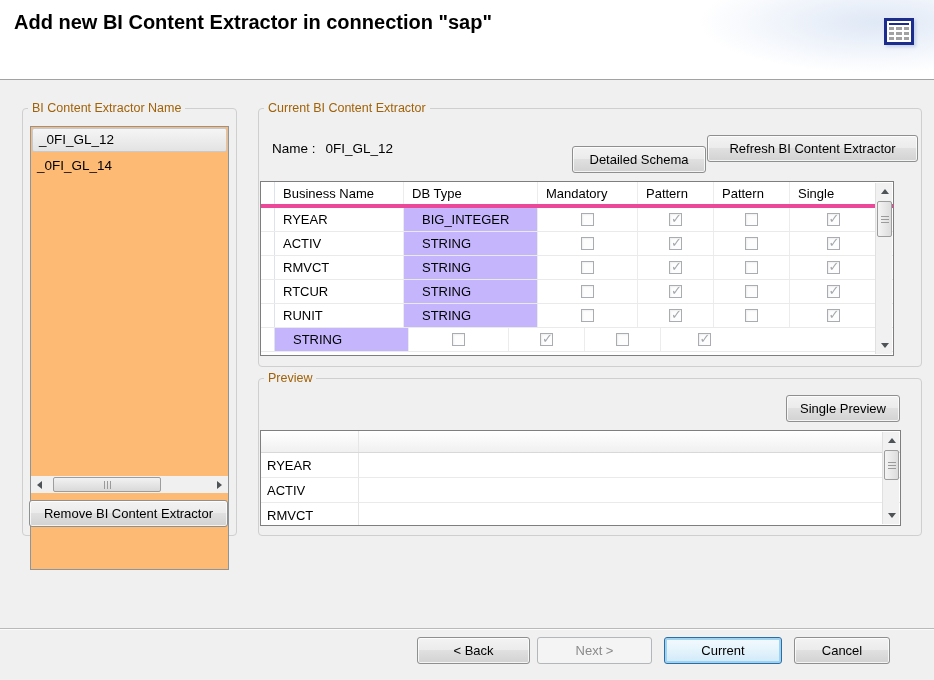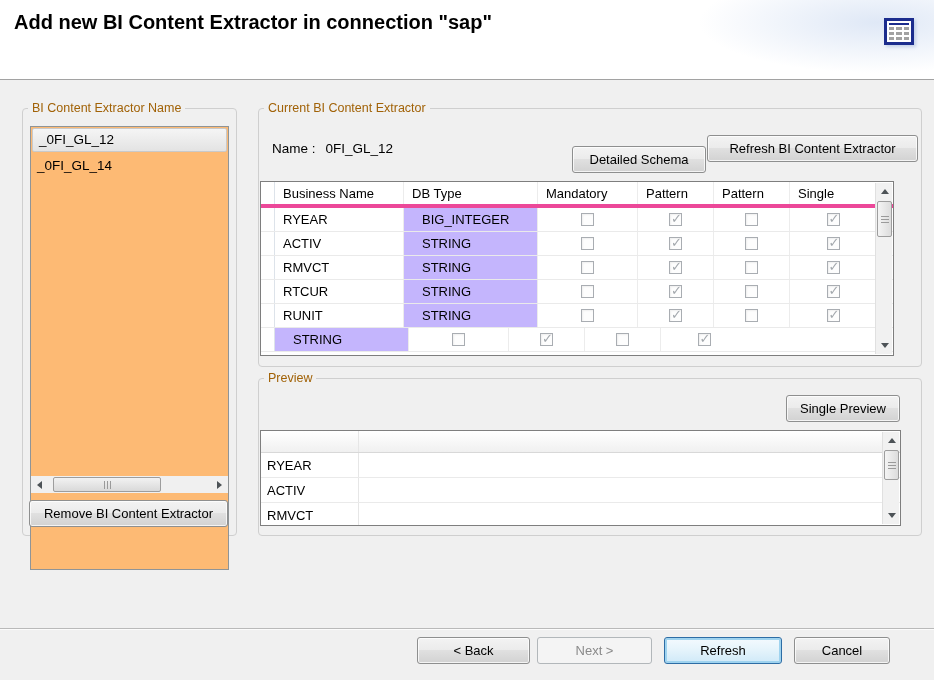--- a/index.html
+++ b/index.html
@@ -335,16 +335,16 @@
       <div class="sb-btn down">
           <span class="tri-down"></span>
         </div>
     </div>
   </div>
 
   <div class="footer-sep"></div>
 
   <div class="btn" style="left:417px; top:637px; width:113px;">&lt; Back</div>
   <div class="btn disabled" style="left:537px; top:637px; width:115px;">Next &gt;</div>
-  <div class="btn default" style="left:664px; top:637px; width:118px;">Refresh</div>
+  <div class="btn default" style="left:664px; top:637px; width:118px;">Current</div>
   <div class="btn" style="left:794px; top:637px; width:96px;">Cancel</div>
 
 </div>
 
 </body></html>

